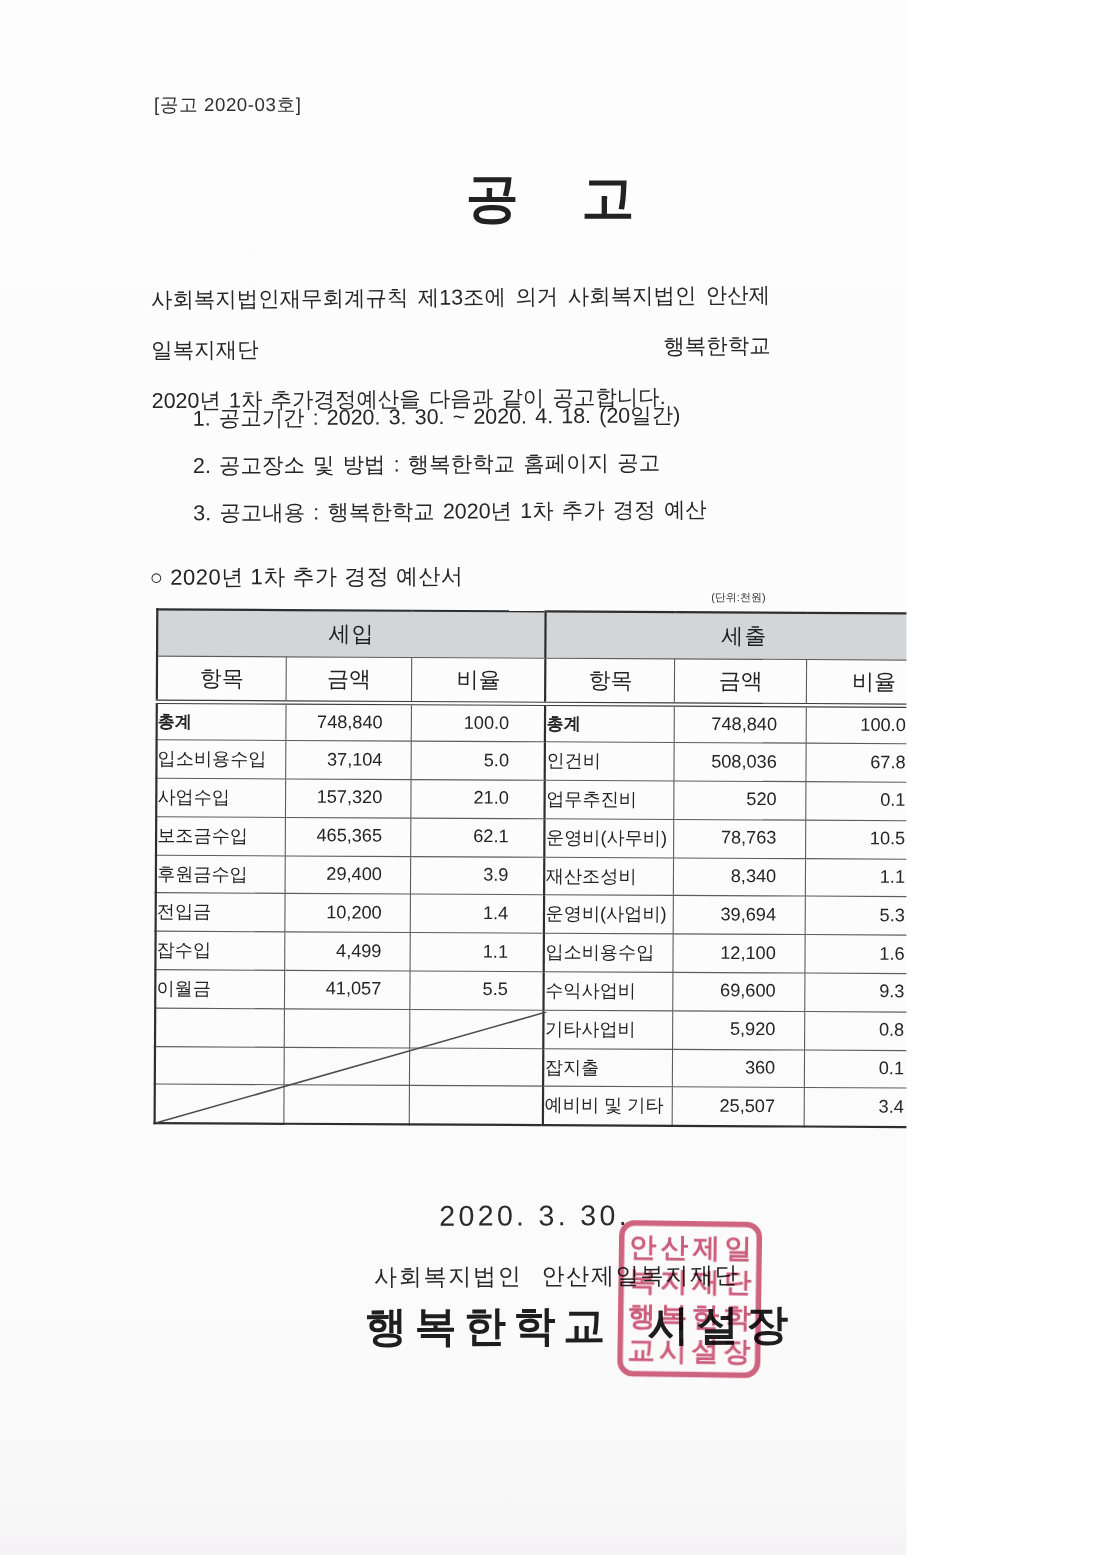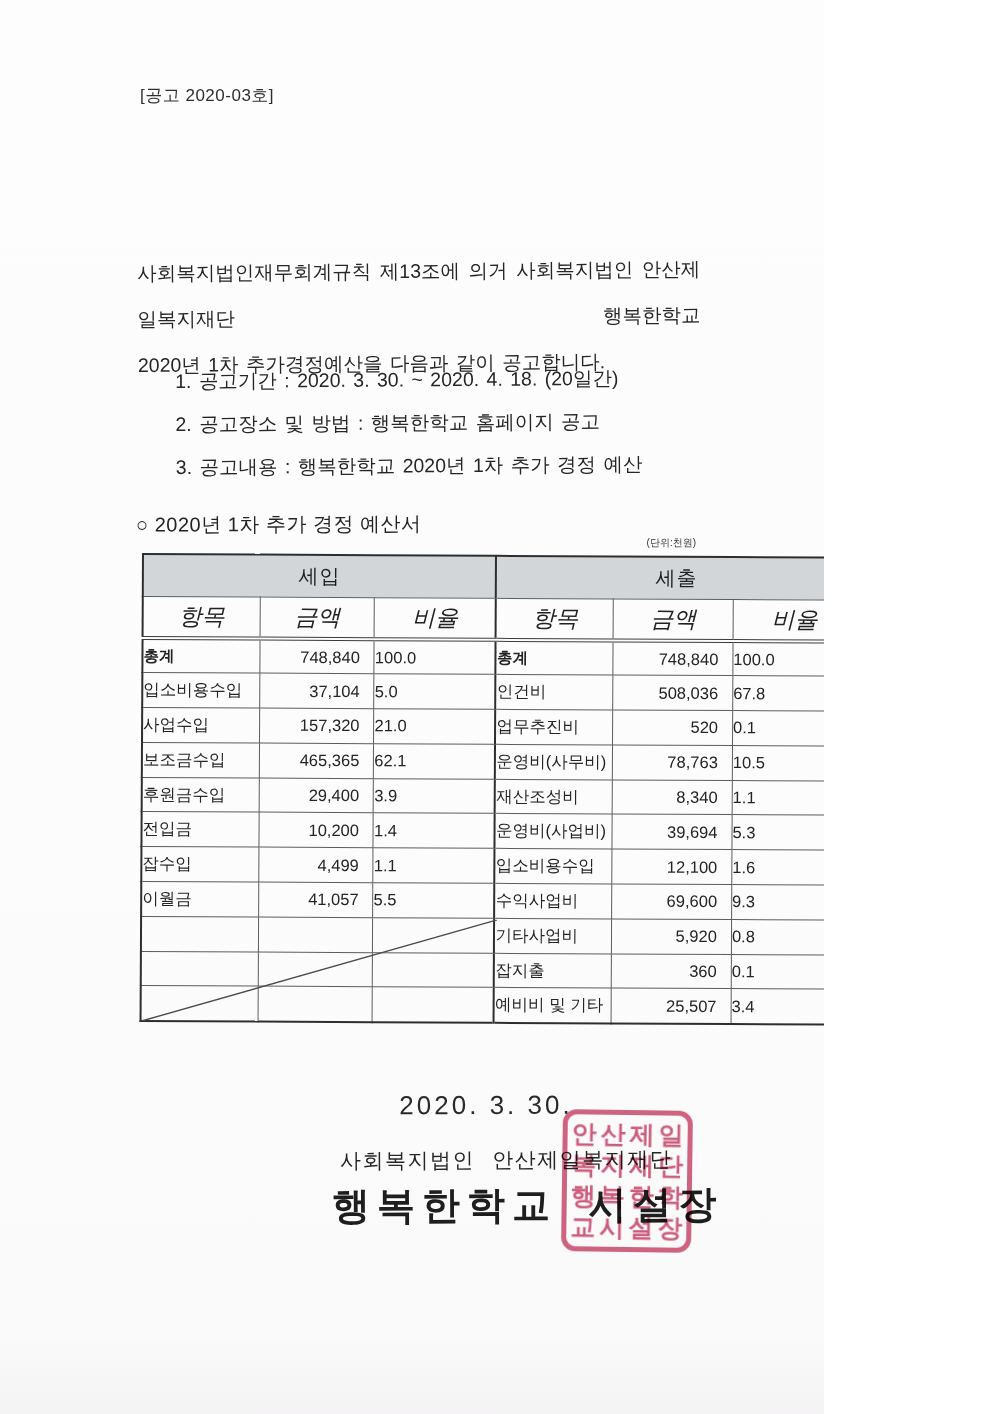--- a/index.html
+++ b/index.html
@@ -40,25 +40,25 @@
   .unit-note   { position:absolute; right:128px; top:536px; font-size:10px; color:#333; }
 
   .table-wrap { position:absolute; left:142px; top:553px; width:716px; transform:rotate(0.3deg); transform-origin:left top; }
   table { width:716px; table-layout:fixed; border-collapse:collapse; background:transparent; }
   table, tr, th, td { border:1px solid #5d5d5d; }
   table { border:2.5px solid #2e2e2e; }
   th { font-weight:normal; }
   .section-head th {
     height:42px; background:#d3d6d9; font-size:20px; letter-spacing:1px; color:#1f1f1f;
   }
-  .col-head th { height:42px; font-size:23px; color:#222; border-bottom:4px double #3c3c3c;font-style:italic; }
+  .col-head th { height:42px; font-size:20px; color:#222; border-bottom:4px double #3c3c3c; }
   td { height:34.8px; font-size:16.5px; color:#242424; background:transparent; }
   td.item { text-align:left; }
-  td.amt  { text-align:right; padding-right:14px; }
-  td.pct  { text-align:left; padding-right:12px; }
+  td.amt  { text-align:right; padding-right:26px; }
+  td.pct  { text-align:right; padding-right:32px; }
   .mid { border-left:2px solid #2e2e2e; }
   tr.total td.item { font-weight:bold; font-size:15.5px; }
 
   .diag { position:absolute; left:2px; top:365px; pointer-events:none; }
 
   .sign-date {
     position:absolute; left:0; top:1090px; width:972px; text-align:center;
     font-size:26px; letter-spacing:3px; color:#2a2a2a; transform:rotate(-0.2deg);
   }
   .sign-org {
@@ -83,20 +83,21 @@
     color:rgba(196,58,96,.82); line-height:1;
   }
 </style>
 </head>
 <body>
 
 <div class="page">
 
   <div class="refno">[공고 2020-03호]</div>
 
+  <div class="title">공 고</div>
 
   <div class="bodytext">
     <div class="l1">사회복지법인재무회계규칙 제13조에 의거 사회복지법인 안산제일복지재단 행복한학교</div>
     <div class="l2">2020년 1차 추가경정예산을 다음과 같이 공고합니다.</div>
   </div>
 
   <div class="notice-list">
     <div>1. 공고기간 : 2020. 3. 30. ~ 2020. 4. 18. (20일간)</div>
     <div>2. 공고장소 및 방법 : 행복한학교 홈페이지 공고</div>
     <div>3. 공고내용 : 행복한학교 2020년 1차 추가 경정 예산</div>

